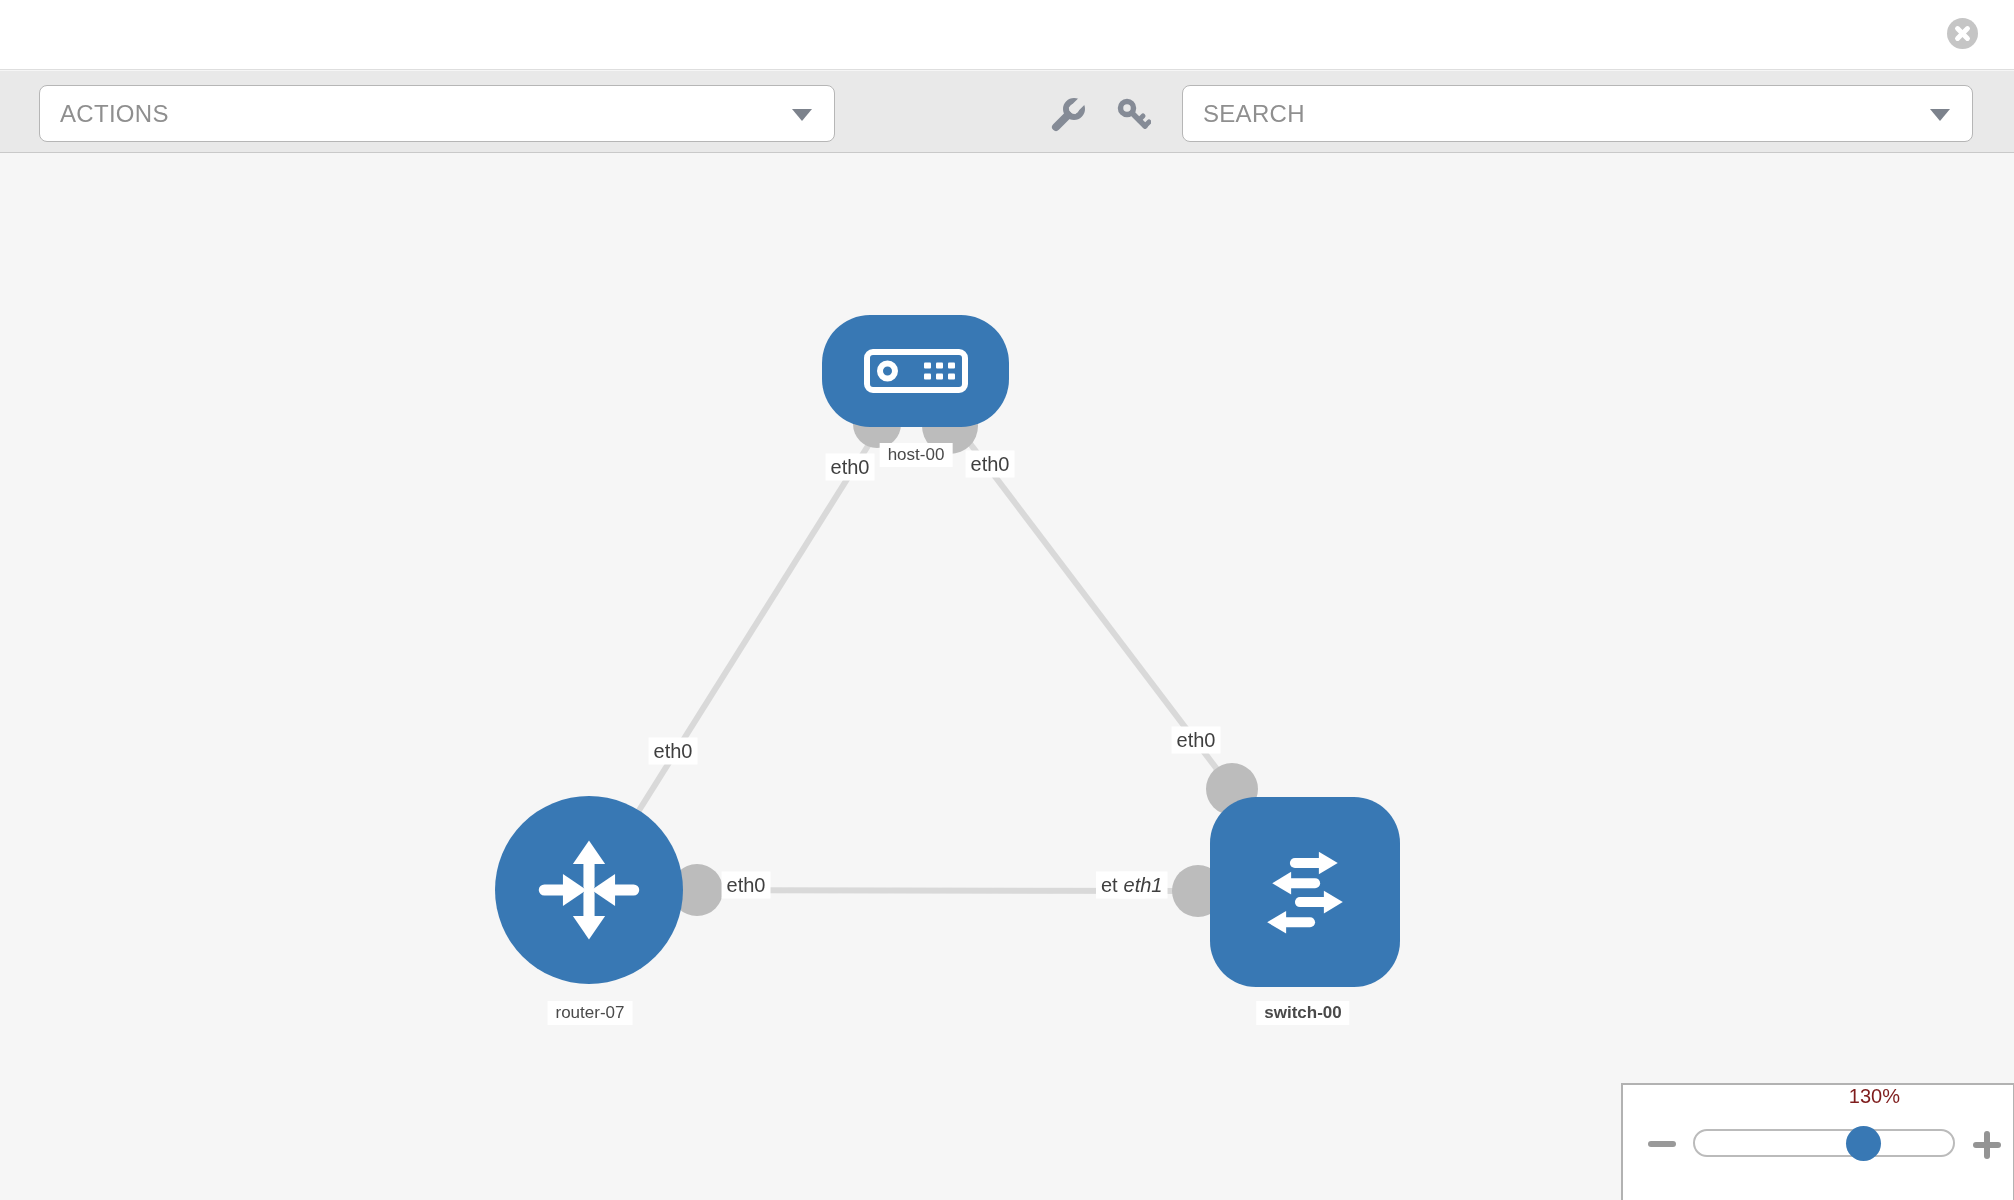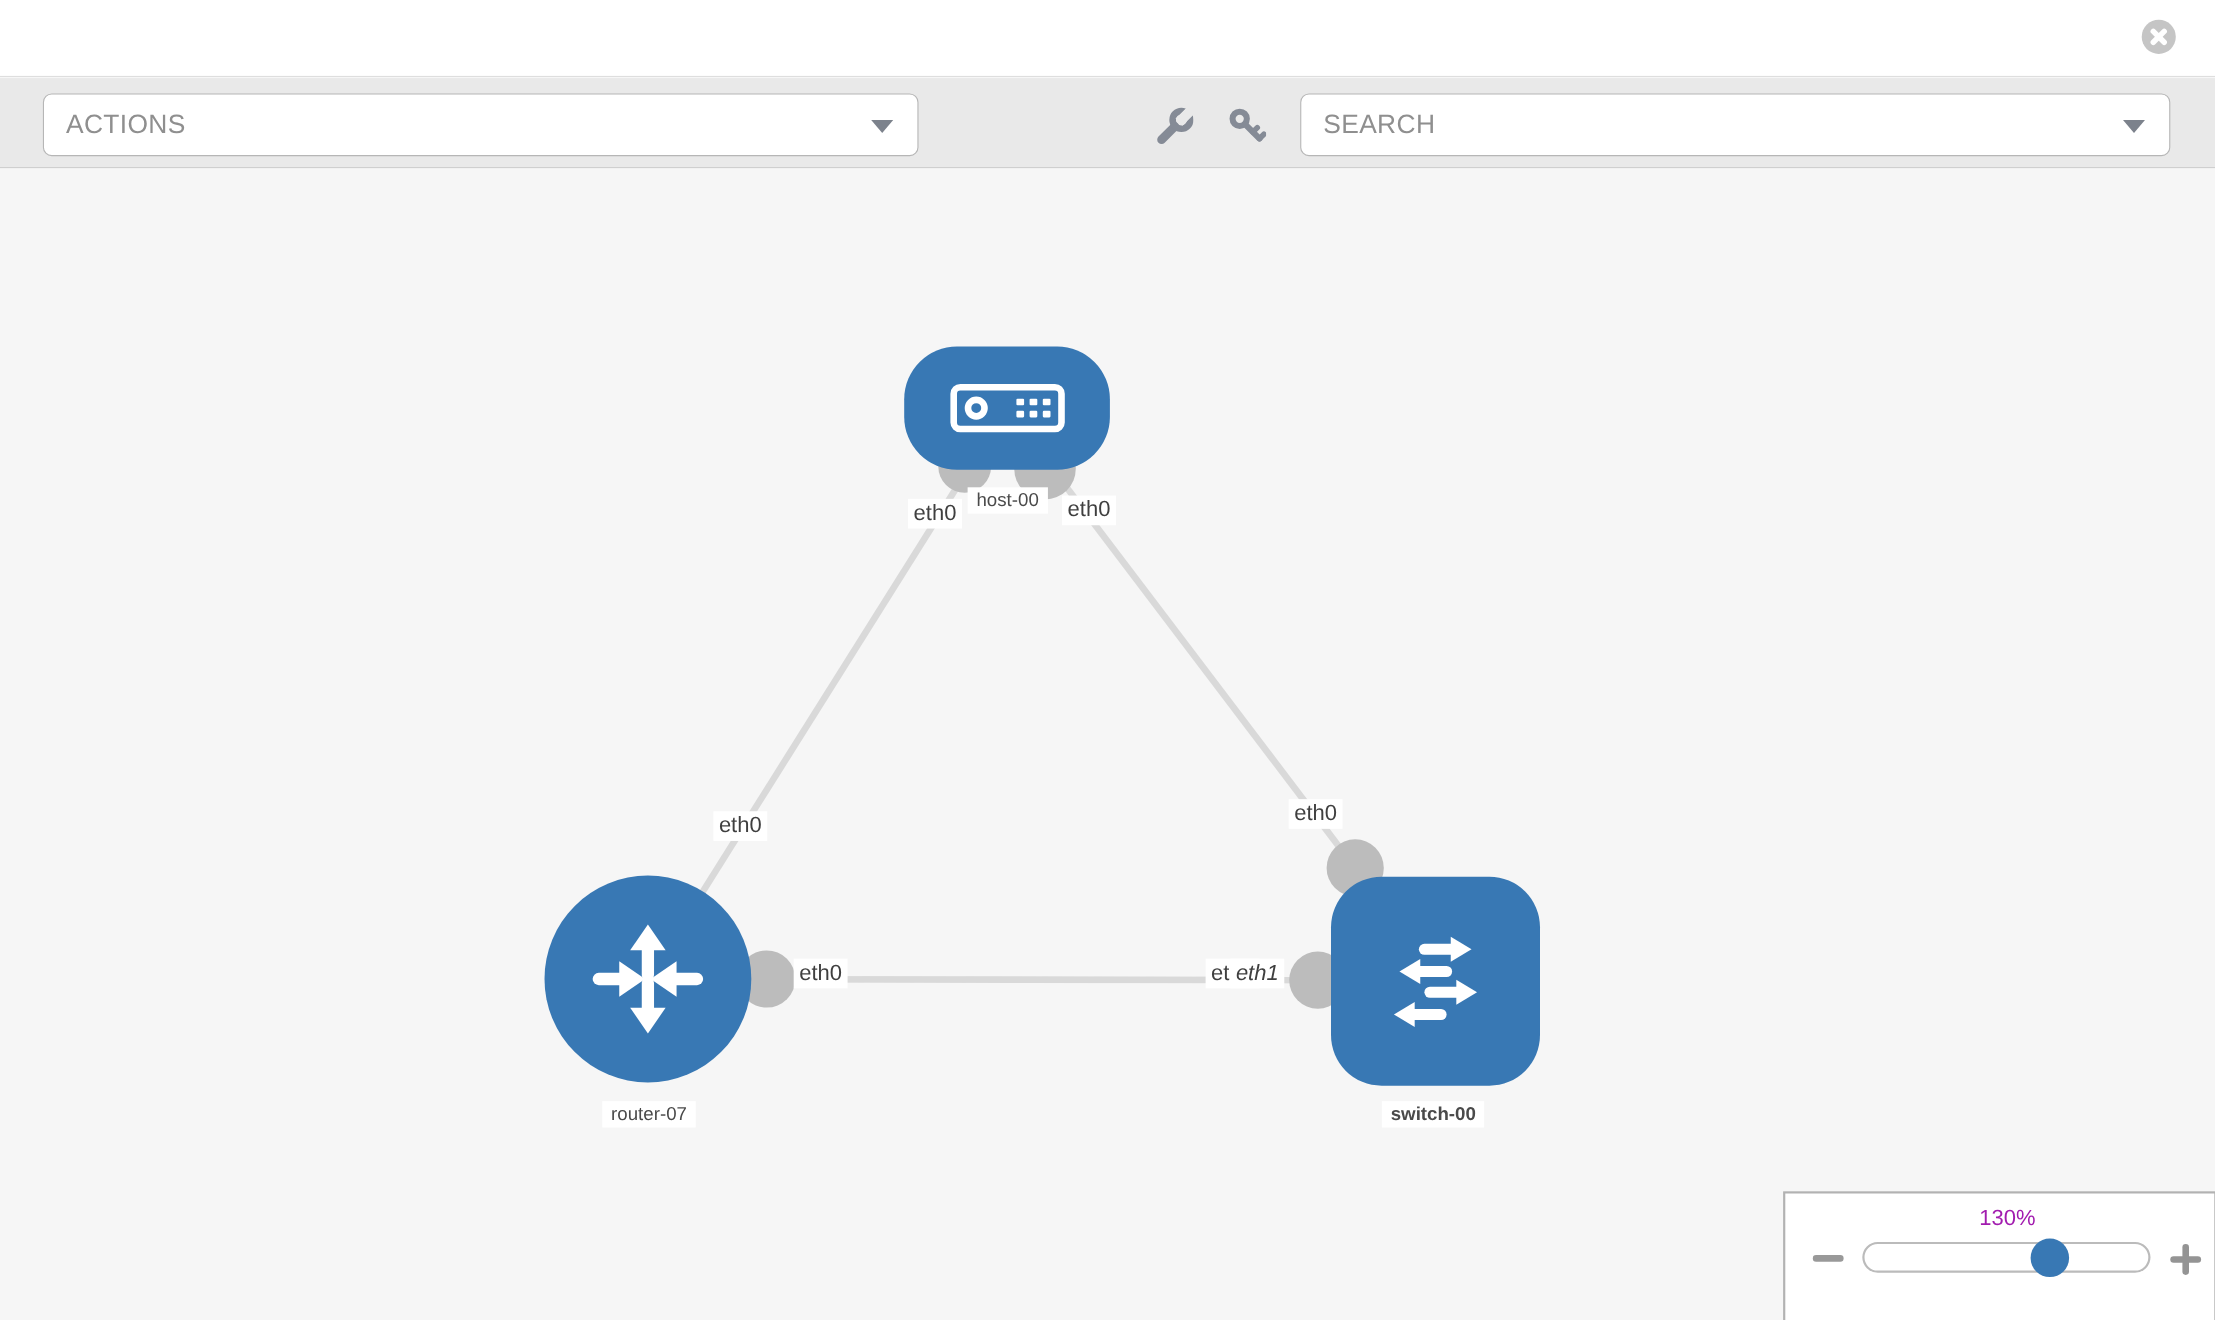--- a/index.html
+++ b/index.html
@@ -79,22 +79,22 @@
   }
   .node-label{font-size:17px;padding:2px 8px;color:#4a4a4a;}
   .if-label{font-size:20px;padding:2px 5px;color:#3f3f3f;}
   .if-label.covered{transform:translateY(-50%);} 
   
   .zoom-panel{
     position:absolute;left:1621px;top:930px;width:394px;height:270px;
     background:#ffffff;border:2px solid #b2b2b2;box-sizing:border-box;
   }
   .zoom-level{
-    position:absolute;left:127px;top:12px;width:150px;text-align:center;
-    font-size:20px;color:#a21caf;
+    position:absolute;left:127px;top:0;width:150px;text-align:right;
+    font-size:20px;color:#7f1d1d;
   }
   .zoom-minus{position:absolute;left:25px;top:56px;width:28px;height:6px;background:#999;border-radius:3px;cursor:pointer;}
   .zoom-plus{position:absolute;left:350px;top:46px;width:28px;height:28px;cursor:pointer;}
   .zoom-plus .h{position:absolute;left:0;top:11px;width:28px;height:6px;background:#949494;border-radius:3px;}
   .zoom-plus .v{position:absolute;left:11px;top:0;width:6px;height:28px;background:#949494;border-radius:3px;}
   .zoom-track{
     position:absolute;left:70px;top:44px;width:262px;height:28px;
     border:2px solid #bbbbbb;border-radius:16px;background:#fff;box-sizing:border-box;cursor:pointer;
   }
   .zoom-thumb{

